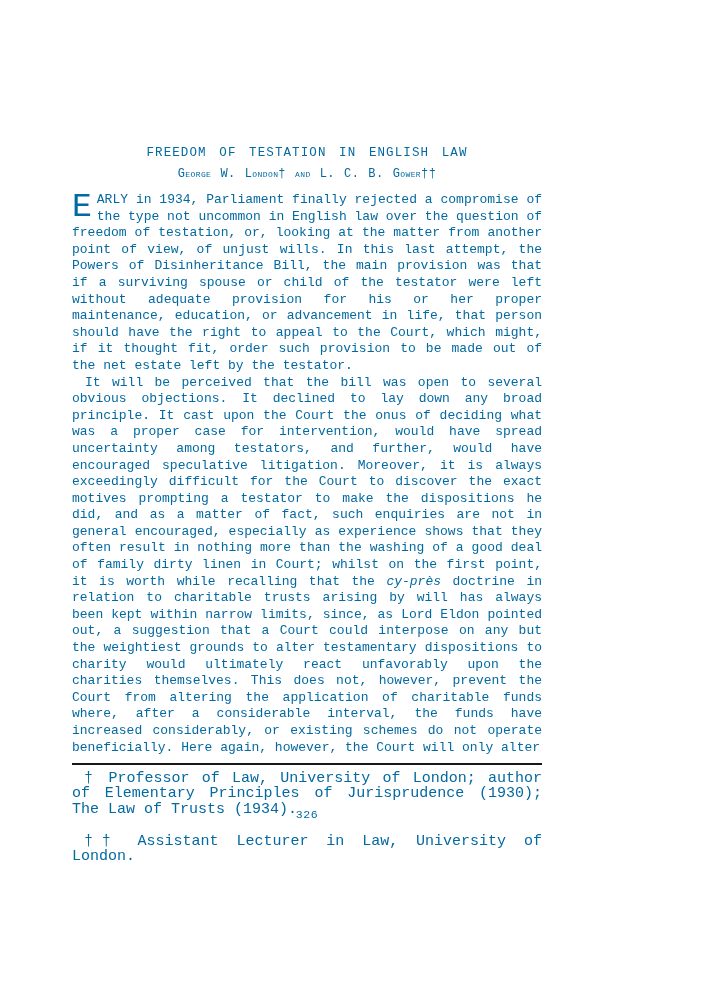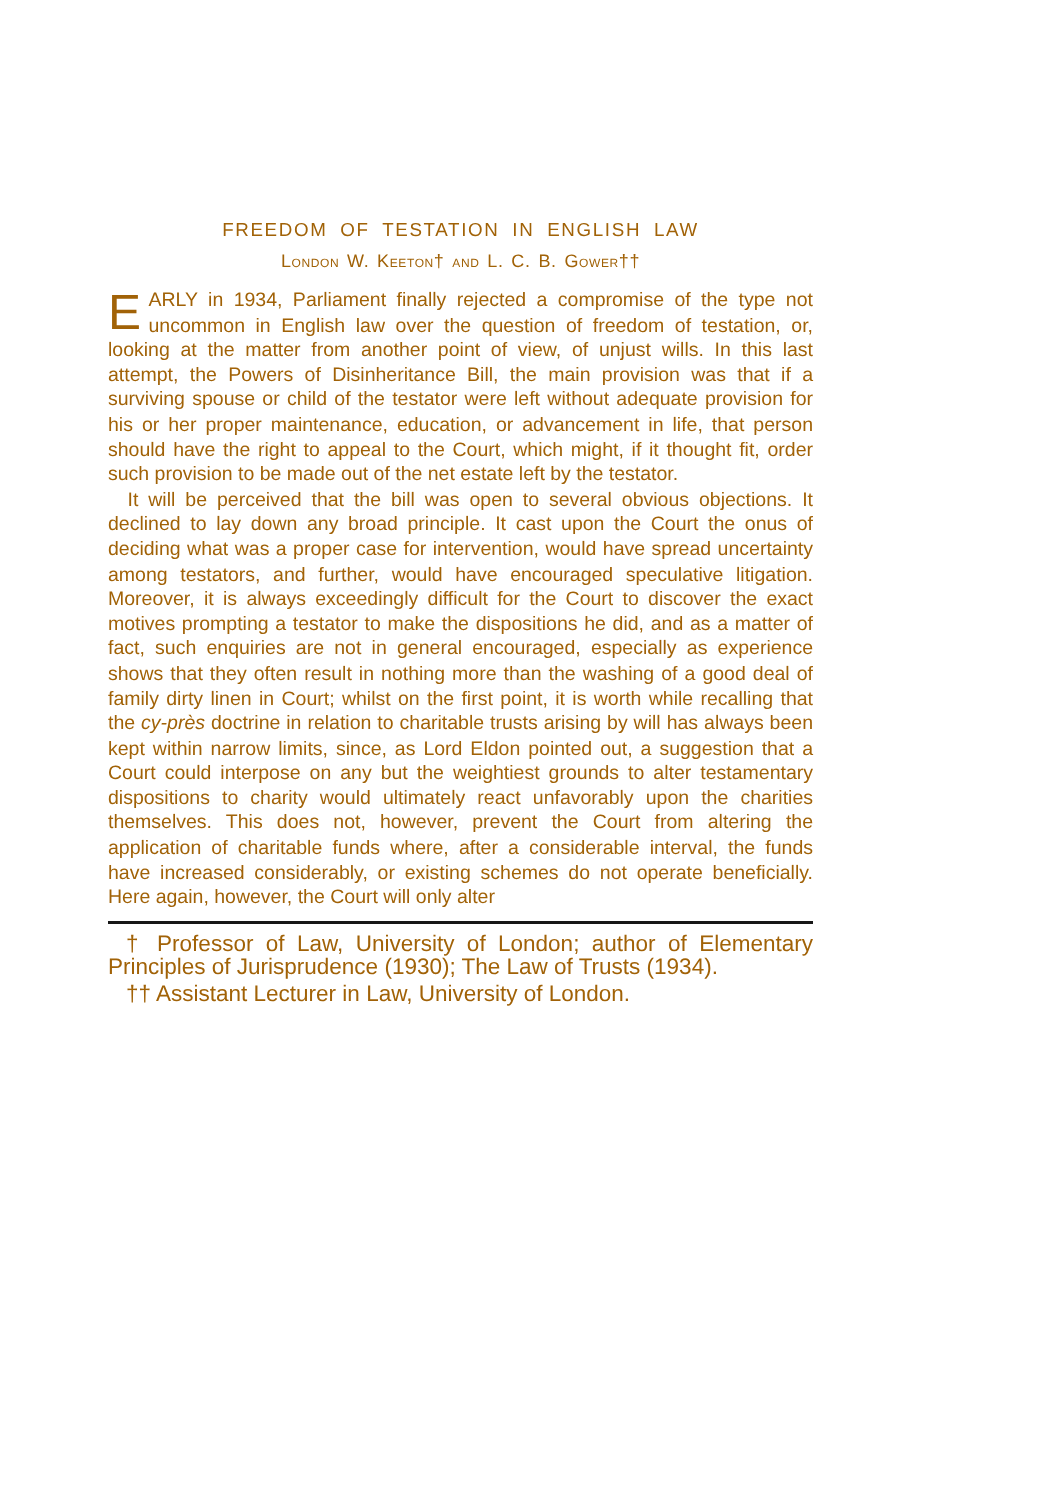--- a/index.html
+++ b/index.html
@@ -10,22 +10,22 @@
   body {
     width: 704px;
     height: 1003px;
     overflow: hidden;
   }
   .page {
     position: relative;
     width: 704px;
     height: 848px;
     background: #ffffff;
-    color: #a16207;
-    font-family: Liberation Sans, sans-serif;
+    color: #0369a1;
+    font-family: Liberation Mono, monospace;
   }
   .column {
     position: absolute;
     left: 72px;
     top: 146px;
     width: 470px;
   }
   .title {
     margin: 0;
     font-size: 12.5px;
@@ -70,47 +70,48 @@
     background: #171717;
   }
   .footnote {
     margin: 6px 0 0 0;
     text-align: justify;
     font-size: 15px;
     line-height: 15.2px;
     text-indent: 12px;
   }
   .footnote + .footnote {
-    margin-top: 3px;
+    margin-top: 17px;
   }
   .pagenum {
     position: absolute;
     left: 72px;
     top: 808px;
     width: 470px;
     text-align: center;
     font-size: 11.5px;
     letter-spacing: 0.6px;
   }
 </style>
 </head>
 <body>
 
 <div class="page">
   <div class="column">
 
     <h1 class="title">FREEDOM OF TESTATION IN ENGLISH LAW</h1>
 
-    <div class="byline">London W. Keeton† and L. C. B. Gower††</div>
+    <div class="byline">George W. London† and L. C. B. Gower††</div>
 
     <p class="para first"><span class="dropcap">E</span><span>ARLY in 1934, Parliament finally rejected a compromise of the type not uncommon in English law over the question of freedom of testation, or, looking at the matter from another point of view, of unjust wills. In this last attempt, the Powers of Disinheritance Bill, the main provision was that if a surviving spouse or child of the testator were left without adequate provision for his or her proper maintenance, education, or advancement in life, that person should have the right to appeal to the Court, which might, if it thought fit, order such provision to be made out of the net estate left by the testator.</span></p>
 
     <p class="para indent"><span>It will be perceived that the bill was open to several obvious objections. It declined to lay down any broad principle. It cast upon the Court the onus of deciding what was a proper case for intervention, would have spread uncertainty among testators, and further, would have encouraged speculative litigation. Moreover, it is always exceedingly difficult for the Court to discover the exact motives prompting a testator to make the dispositions he did, and as a matter of fact, such enquiries are not in general encouraged, especially as experience shows that they often result in nothing more than the washing of a good deal of family dirty linen in Court; whilst on the first point, it is worth while recalling that the </span><span class="italic">cy-près</span><span> doctrine in relation to charitable trusts arising by will has always been kept within narrow limits, since, as Lord Eldon pointed out, a suggestion that a Court could interpose on any but the weightiest grounds to alter testamentary dispositions to charity would ultimately react unfavorably upon the charities themselves. This does not, however, prevent the Court from altering the application of charitable funds where, after a considerable interval, the funds have increased considerably, or existing schemes do not operate beneficially. Here again, however, the Court will only alter</span></p>
 
     <div class="fnrule"></div>
 
     <p class="footnote">† Professor of Law, University of London; author of Elementary Principles of Jurisprudence (1930); The Law of Trusts (1934).</p>
 
     <p class="footnote">†† Assistant Lecturer in Law, University of London.</p>
 
   </div>
 
+  <div class="pagenum">326</div>
 </div>
 
 </body></html>

